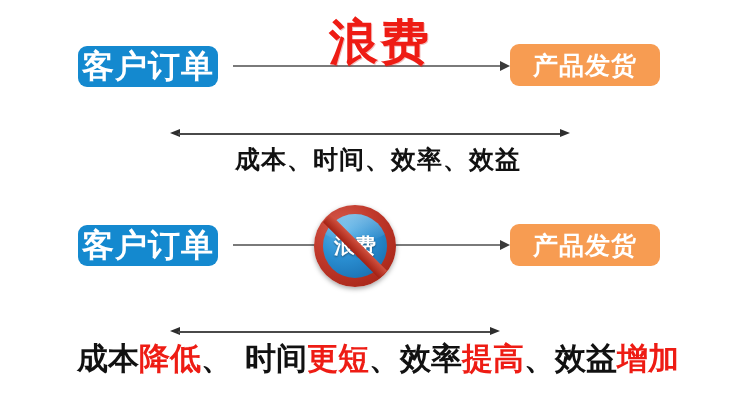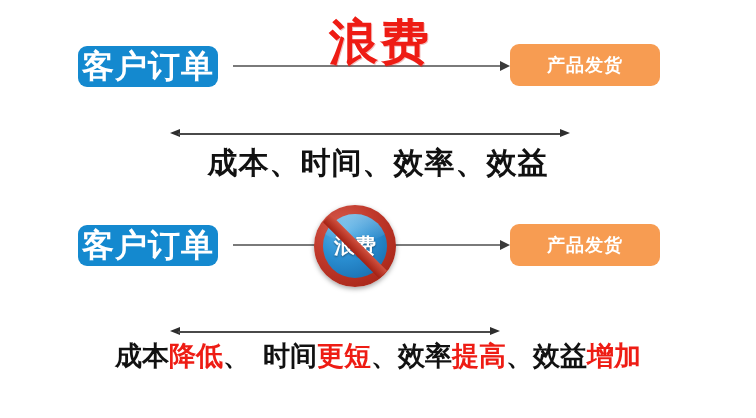--- a/index.html
+++ b/index.html
@@ -30,21 +30,21 @@
     letter-spacing: 1px;
     white-space: nowrap;
     box-sizing: border-box;
   }
   .pill-blue {
     background: #1489cf;
     font-size: 32px;
   }
   .pill-orange {
     background: #f79c52;
-    font-size: 18px;
+    font-size: 25px;
   }
 
   
   #box-order-1   { left: 78px;  top: 46px;  width: 140px; height: 41px; }
   #box-ship-1    { left: 510px; top: 44px;  width: 150px; height: 42px; }
   
   #box-order-2   { left: 78px;  top: 225px; width: 140px; height: 41px; }
   #box-ship-2    { left: 510px; top: 224px; width: 150px; height: 42px; }
 
   
@@ -184,29 +184,29 @@
     position: absolute;
     font-weight: bold;
     white-space: nowrap;
     color: #111111;
   }
   #caption-1 {
     left: 0;
     top: 143px;
     width: 756px;
     text-align: center;
-    font-size: 30px;
+    font-size: 25px;
     letter-spacing: 1px;
   }
   #caption-2 {
     left: 0;
     top: 338px;
     width: 756px;
     text-align: center;
-    font-size: 27px;
+    font-size: 31px;
     letter-spacing: 0px;
   }
   .hl { color: #ee1c14; }
   .sep { color: #111111; }
   .gap { display: inline-block; width: 13px; }
 </style>
 </head>
 <body>
 
 <div id="canvas">

